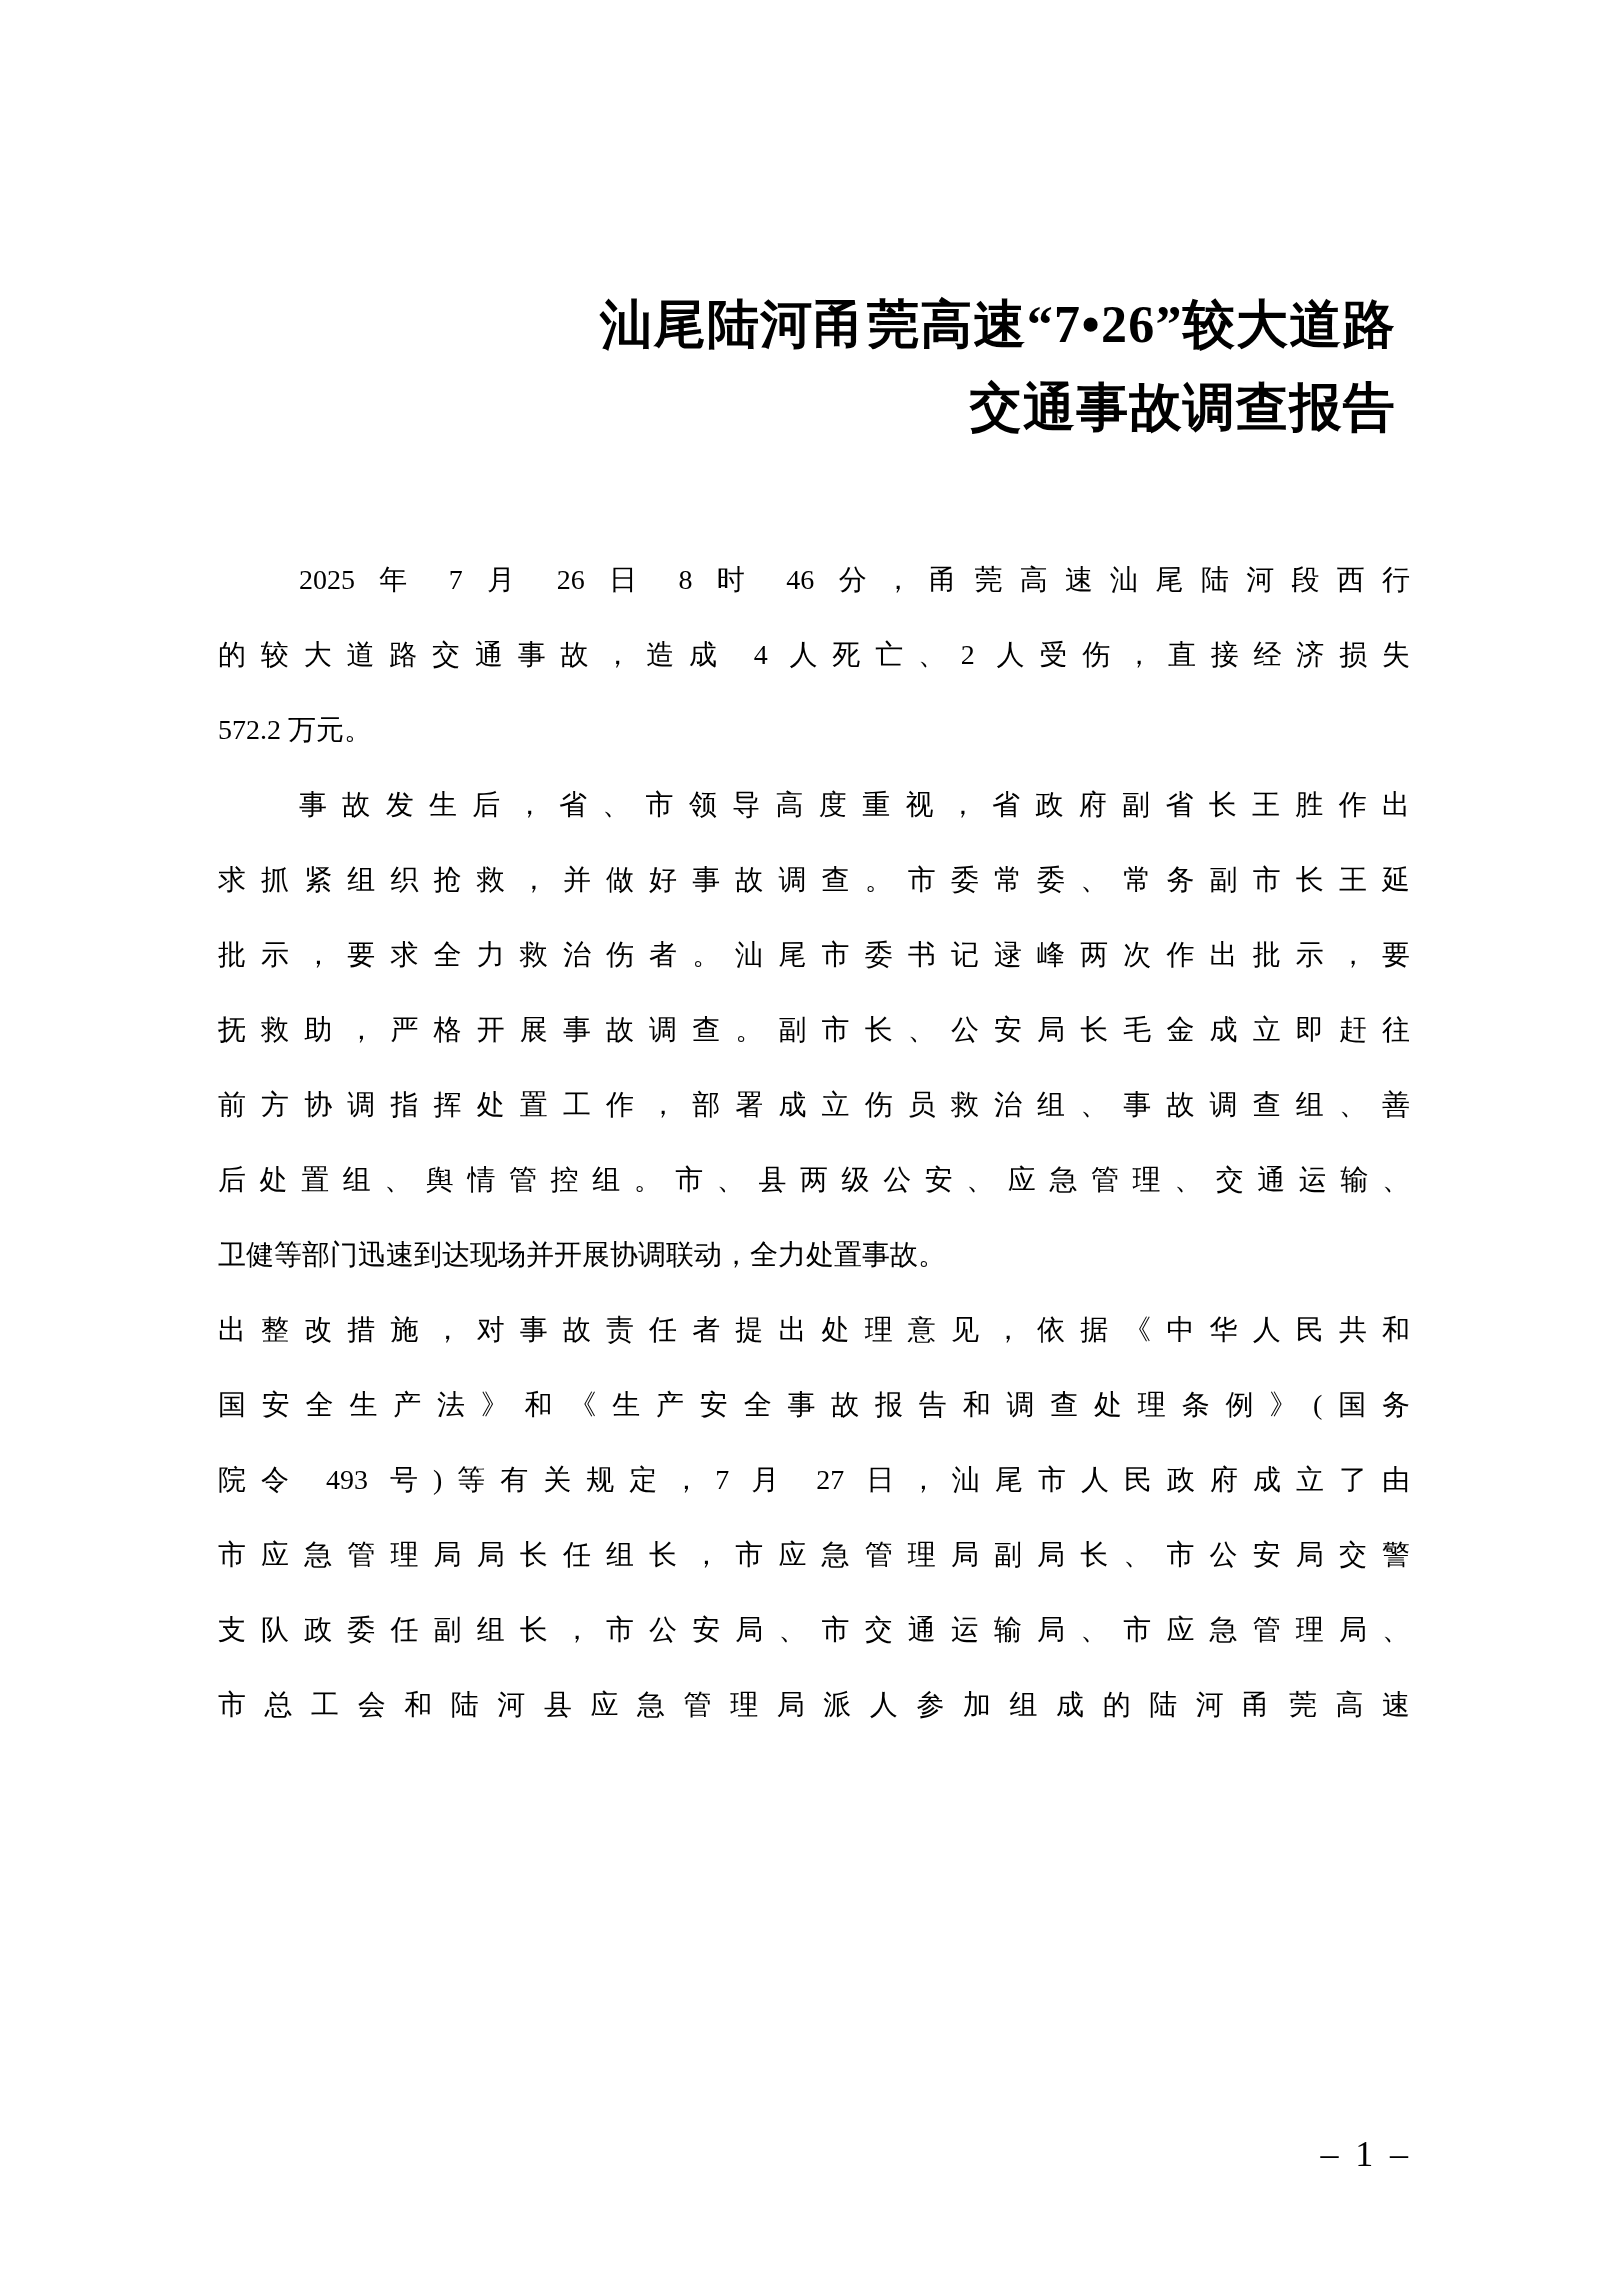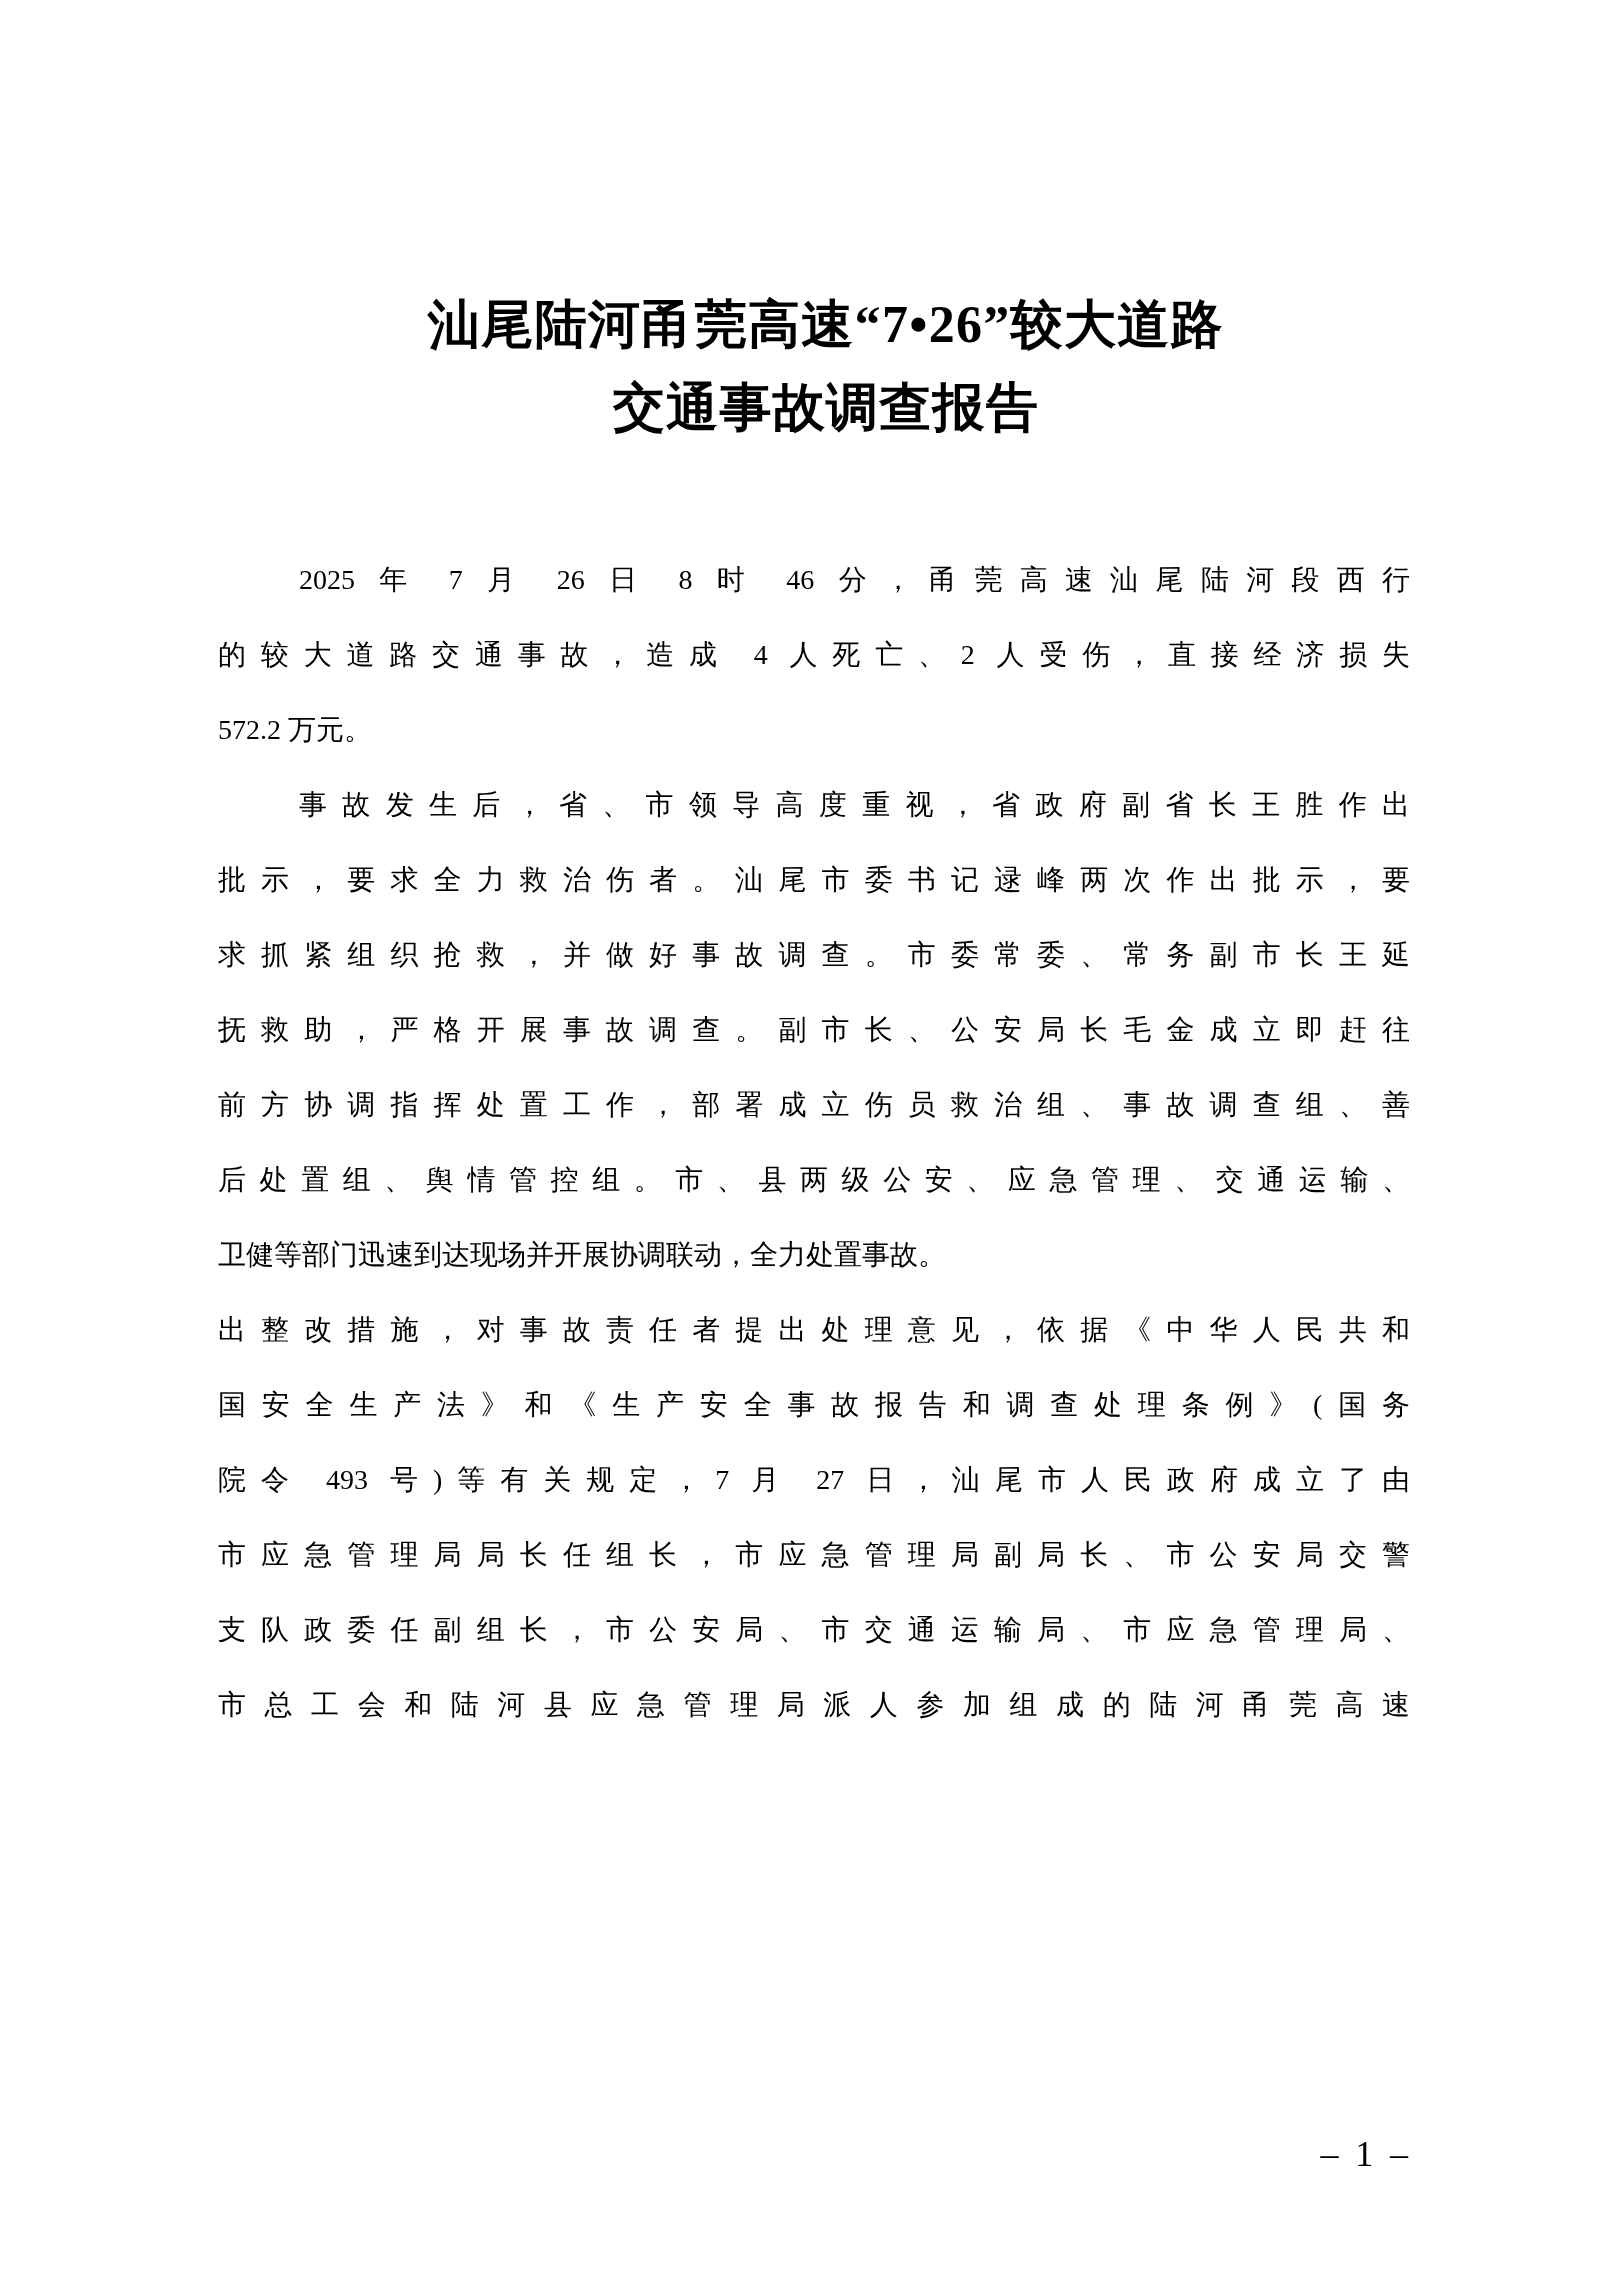--- a/index.html
+++ b/index.html
@@ -12,24 +12,24 @@
     width: 1612px;
     height: 2295px;
     background: #ffffff;
     margin: 0 auto;
     overflow: hidden;
     font-family: "Liberation Serif", "DejaVu Serif", serif;
     color: #000000;
   }
   .doc-title {
     position: absolute;
-    left: 230px;
+    left: 204px;
     top: 283px;
     width: 1192px;
-    text-align: center;
+    text-align: right;
     font-weight: 700;
     font-size: 52px;
     line-height: 83px;
     letter-spacing: 1.3px;
   }
   .title-line {
     white-space: nowrap;
   }
   .doc-body {
     position: absolute;
@@ -68,22 +68,22 @@
   <header class="doc-title">
     <div class="title-line">汕尾陆河甬莞高速“7•26”较大道路</div>
     <div class="title-line">交通事故调查报告</div>
   </header>
 
   <main class="doc-body">
       <div class="body-line justify indent">2025 年 7 月 26 日 8 时 46 分，甬莞高速汕尾陆河段西行</div>
       <div class="body-line justify">的较大道路交通事故，造成 4 人死亡、2 人受伤，直接经济损失</div>
       <div class="body-line">572.2 万元。</div>
       <div class="body-line justify indent">事故发生后，省、市领导高度重视，省政府副省长王胜作出</div>
+      <div class="body-line justify">求抓紧组织抢救，并做好事故调查。市委常委、常务副市长王延</div>
       <div class="body-line justify">批示，要求全力救治伤者。汕尾市委书记逯峰两次作出批示，要</div>
-      <div class="body-line justify">求抓紧组织抢救，并做好事故调查。市委常委、常务副市长王延</div>
       <div class="body-line justify">抚救助，严格开展事故调查。副市长、公安局长毛金成立即赶往</div>
       <div class="body-line justify">前方协调指挥处置工作，部署成立伤员救治组、事故调查组、善</div>
       <div class="body-line justify">后处置组、舆情管控组。市、县两级公安、应急管理、交通运输、</div>
       <div class="body-line">卫健等部门迅速到达现场并开展协调联动，全力处置事故。</div>
       <div class="body-line justify">出整改措施，对事故责任者提出处理意见，依据《中华人民共和</div>
       <div class="body-line justify">国安全生产法》和《生产安全事故报告和调查处理条例》(国务</div>
       <div class="body-line justify">院令 493 号)等有关规定，7 月 27 日，汕尾市人民政府成立了由</div>
       <div class="body-line justify">市应急管理局局长任组长，市应急管理局副局长、市公安局交警</div>
       <div class="body-line justify">支队政委任副组长，市公安局、市交通运输局、市应急管理局、</div>
       <div class="body-line justify">市总工会和陆河县应急管理局派人参加组成的陆河甬莞高速</div>

